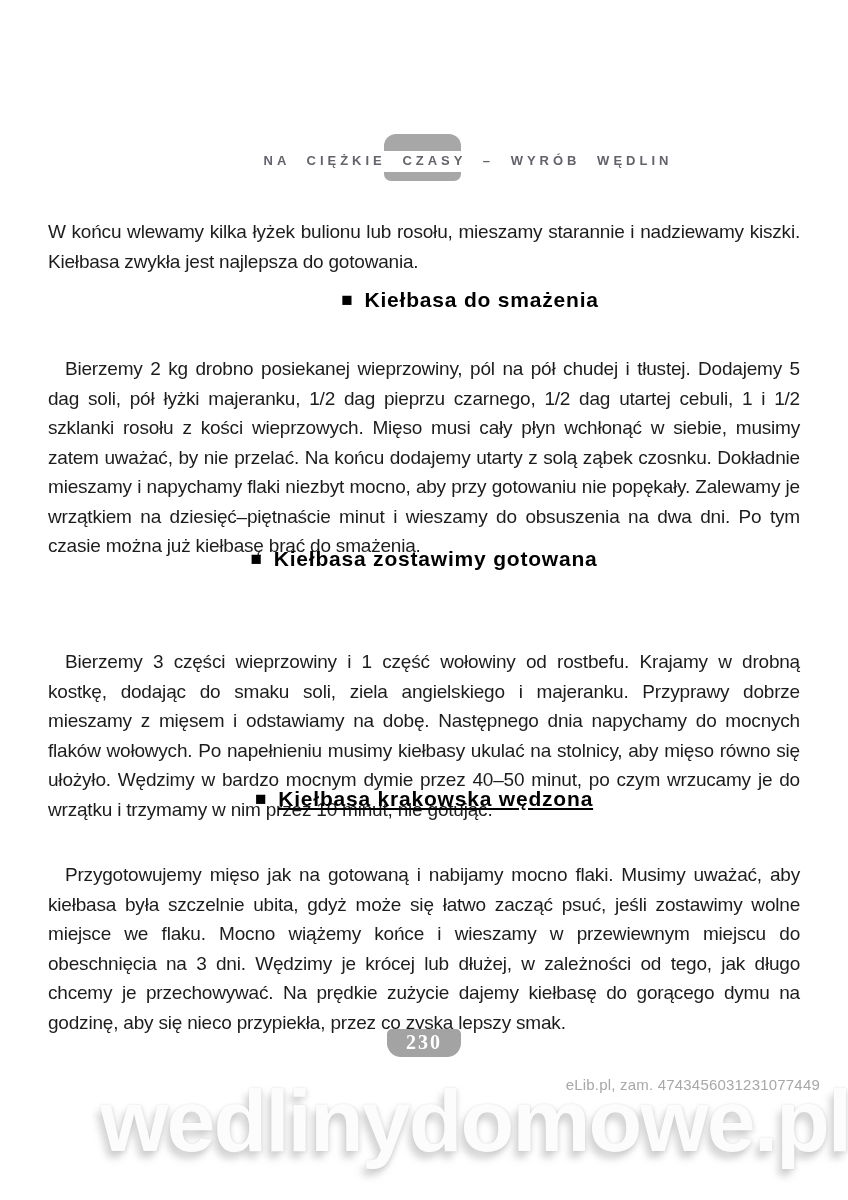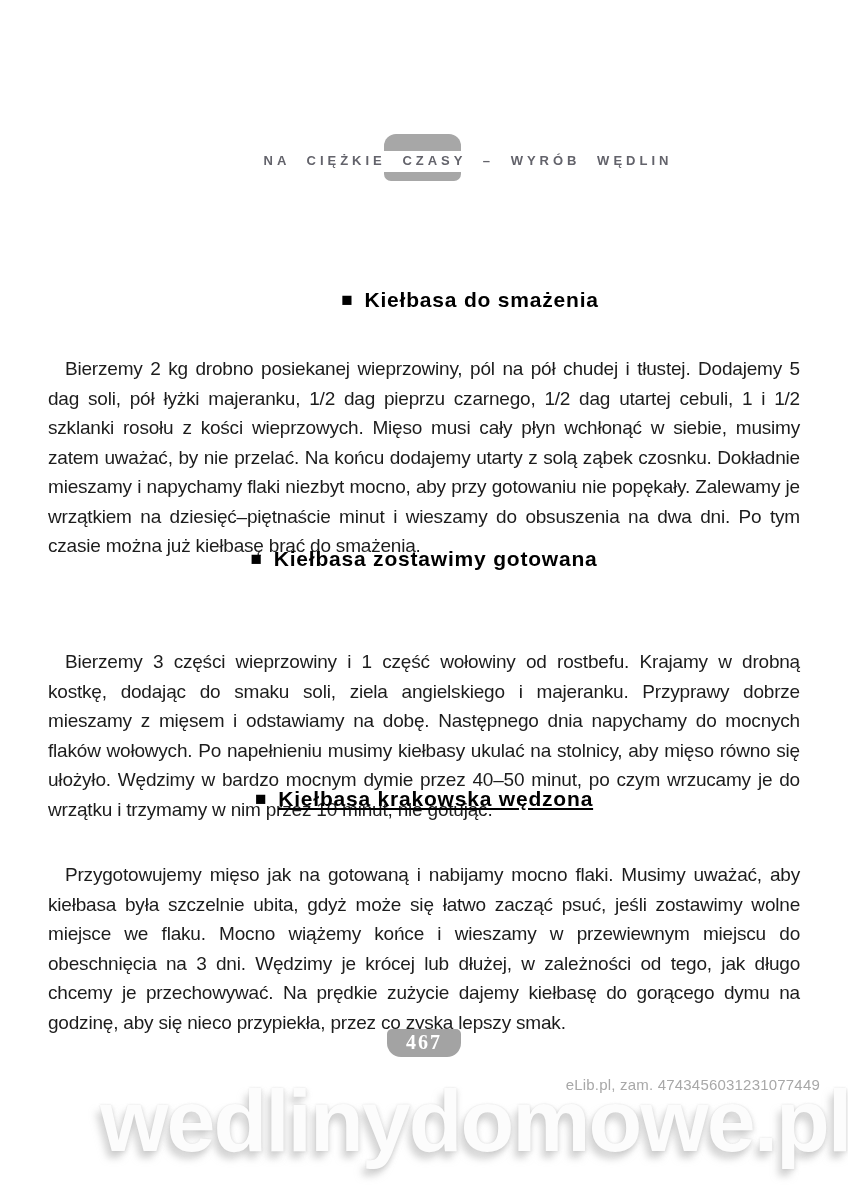--- a/index.html
+++ b/index.html
@@ -97,32 +97,33 @@
 </style>
 </head>
 <body>
 
 <div class="page">
 
   <div class="head-ornament"></div>
   <div class="head-strip"></div>
   <div class="running-head">NA CIĘŻKIE CZASY – WYRÓB WĘDLIN</div>
 
+  <p class="para p1">W końcu wlewamy kilka łyżek bulionu lub rosołu, mieszamy starannie i nadziewamy kiszki. Kiełbasa zwykła jest najlepsza do gotowania.</p>
 
   <div class="heading h1"><span class="bullet">■</span><span>Kiełbasa do smażenia</span></div>
 
   <p class="para p2 indent">Bierzemy 2 kg drobno posiekanej wieprzowiny, pól na pół chudej i tłustej. Dodajemy 5 dag soli, pół łyżki majeranku, 1/2 dag pieprzu czarnego, 1/2 dag utartej cebuli, 1 i 1/2 szklanki rosołu z kości wieprzowych. Mięso musi cały płyn wchłonąć w siebie, musimy zatem uważać, by nie przelać. Na końcu dodajemy utarty z solą ząbek czosnku. Dokładnie mieszamy i napychamy flaki niezbyt mocno, aby przy gotowaniu nie popękały. Zalewamy je wrzątkiem na dziesięć–piętnaście minut i wieszamy do obsuszenia na dwa dni. Po tym czasie można już kiełbasę brać do smażenia.</p>
 
   <div class="heading h2"><span class="bullet">■</span><span>Kiełbasa zostawimy gotowana</span></div>
 
   <p class="para p3 indent">Bierzemy 3 części wieprzowiny i 1 część wołowiny od rostbefu. Krajamy w drobną kostkę, dodając do smaku soli, ziela angielskiego i majeranku. Przyprawy dobrze mieszamy z mięsem i odstawiamy na dobę. Następnego dnia napychamy do mocnych flaków wołowych. Po napełnieniu musimy kiełbasy ukulać na stolnicy, aby mięso równo się ułożyło. Wędzimy w bardzo mocnym dymie przez 40–50 minut, po czym wrzucamy je do wrzątku i trzymamy w nim przez 10 minut, nie gotując.</p>
 
   <div class="heading h3"><span class="bullet">■</span><span>Kiełbasa krakowska wędzona</span></div>
 
   <p class="para p4 indent">Przygotowujemy mięso jak na gotowaną i nabijamy mocno flaki. Musimy uważać, aby kiełbasa była szczelnie ubita, gdyż może się łatwo zacząć psuć, jeśli zostawimy wolne miejsce we flaku. Mocno wiążemy końce i wieszamy w przewiewnym miejscu do obeschnięcia na 3 dni. Wędzimy je krócej lub dłużej, w zależności od tego, jak długo chcemy je przechowywać. Na prędkie zużycie dajemy kiełbasę do gorącego dymu na godzinę, aby się nieco przypiekła, przez co zyska lepszy smak.</p>
 
-  <div class="page-number-badge">467</div>
+  <div class="page-number-badge">230</div>
 
   <div class="order-line">eLib.pl, zam. 4743456031231077449</div>
 
   <div class="watermark">wedlinydomowe.pl</div>
 
 </div>
 
 </body></html>

